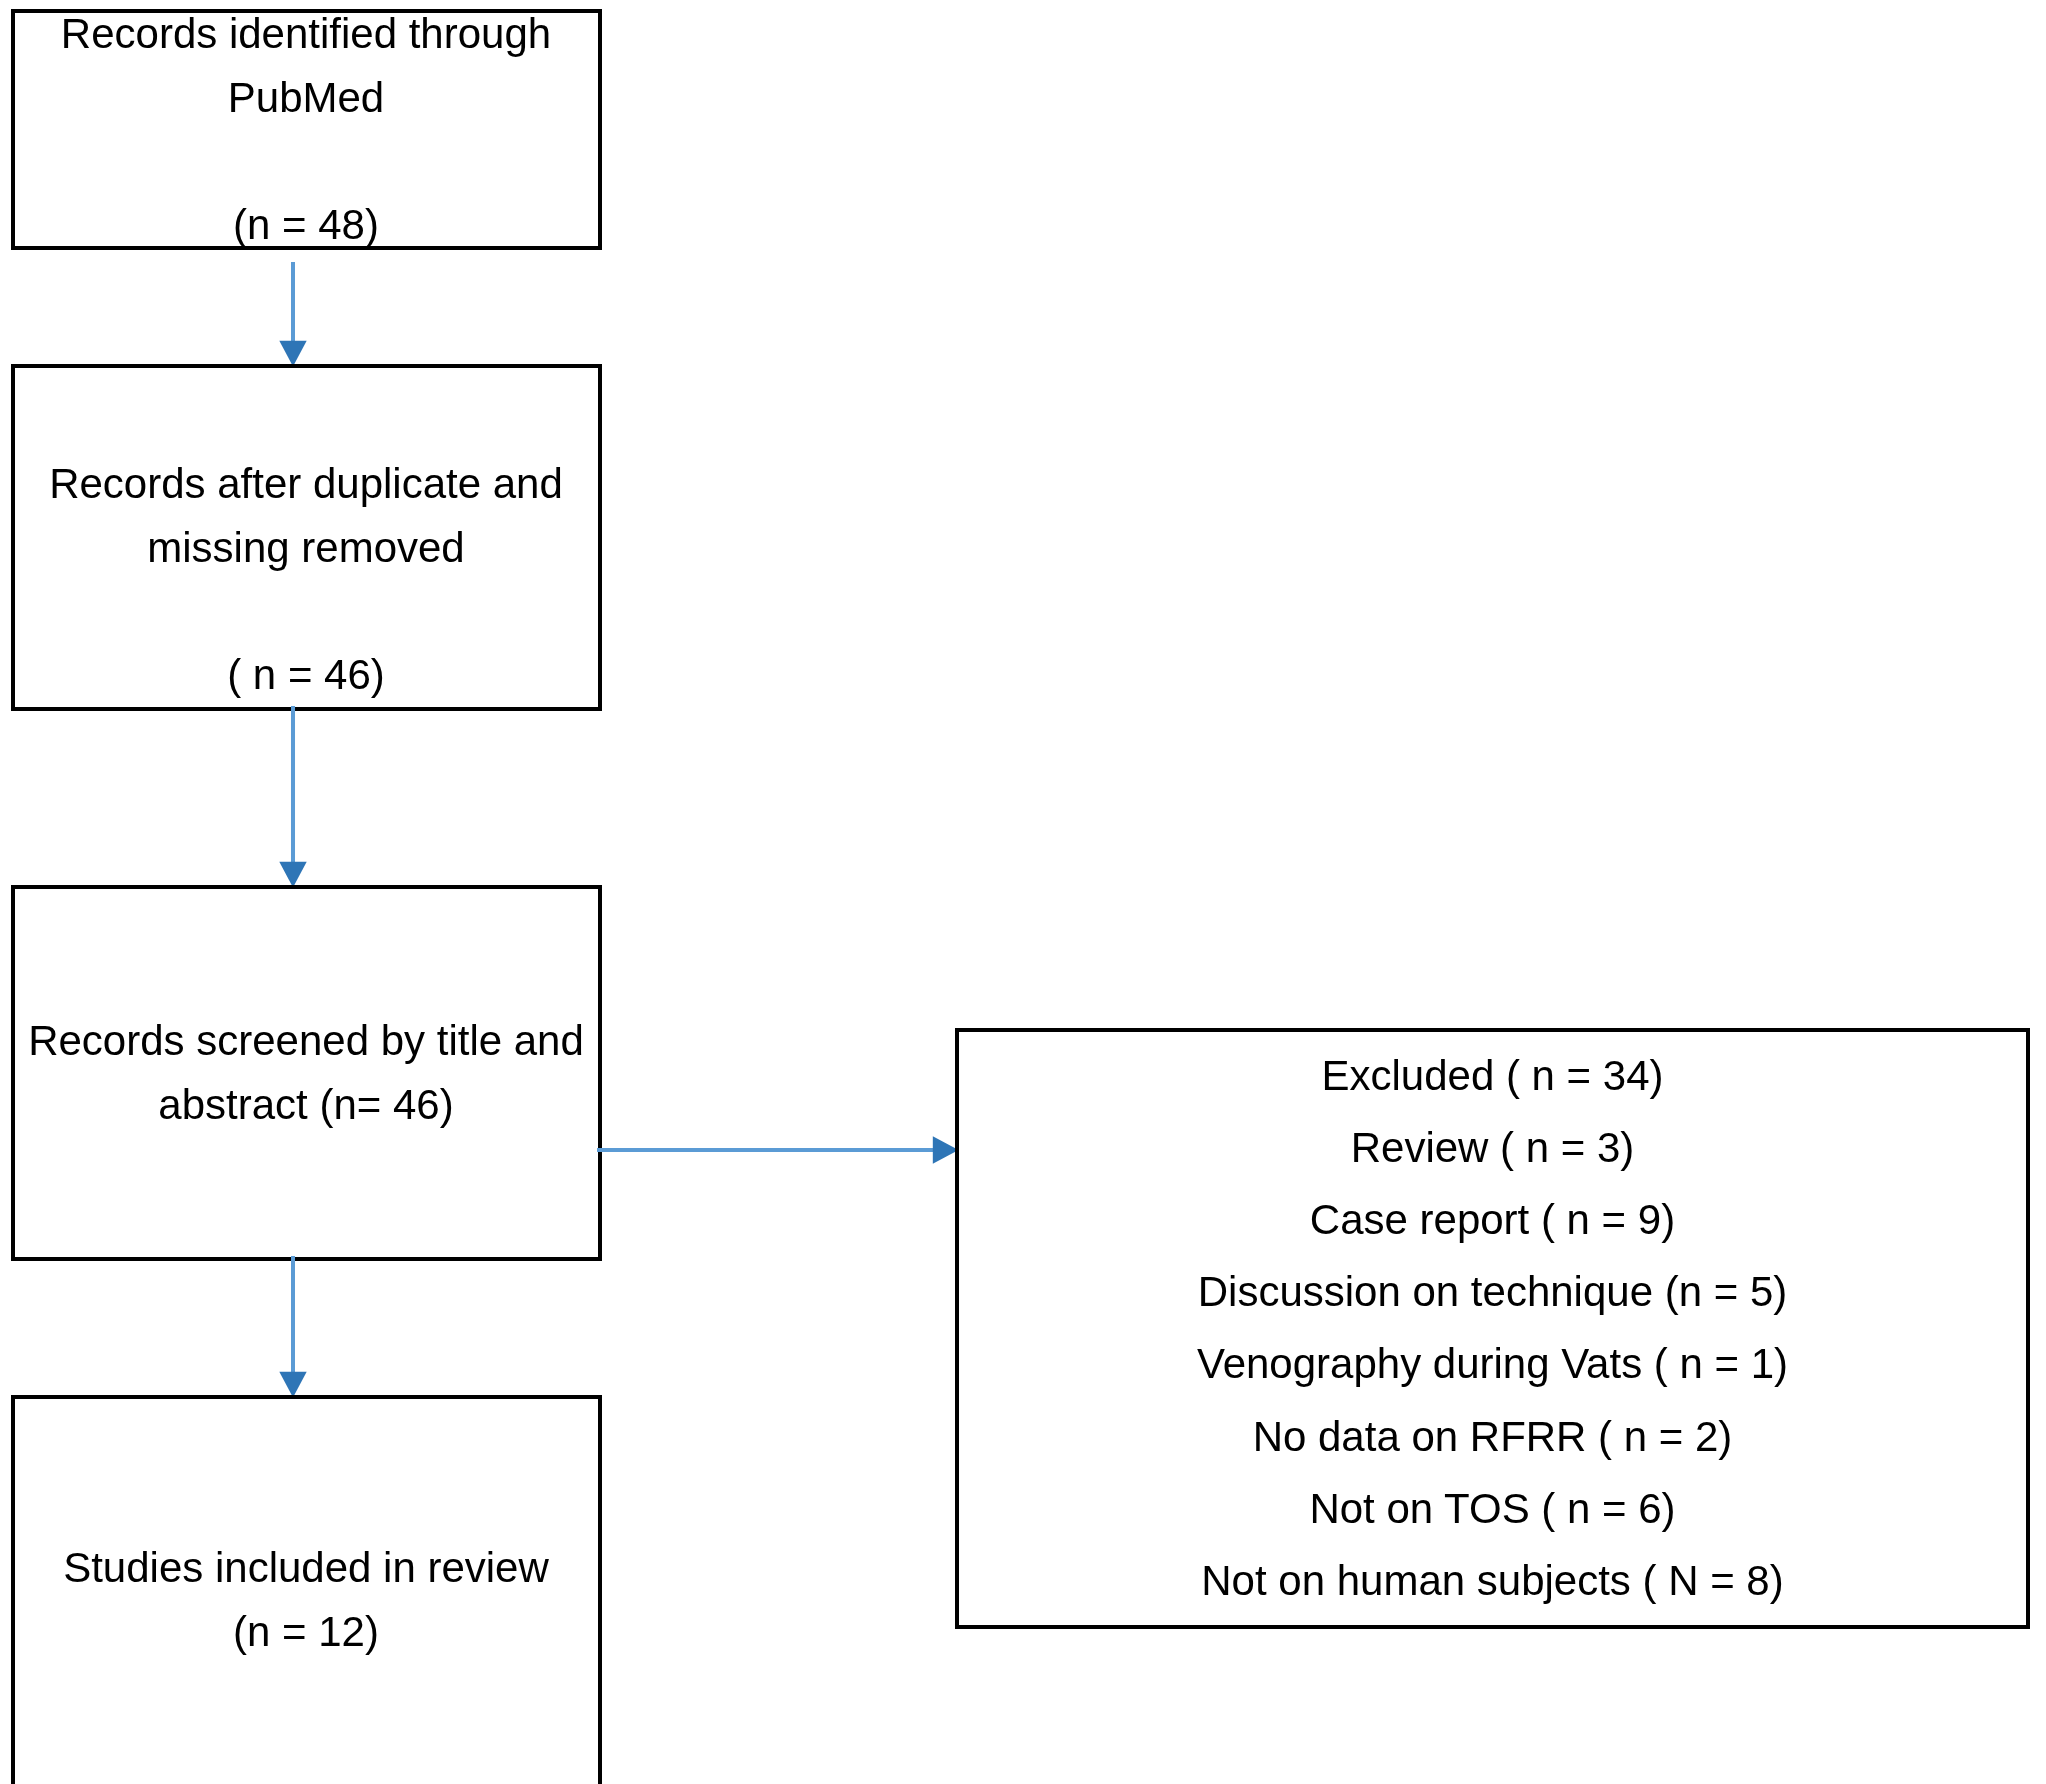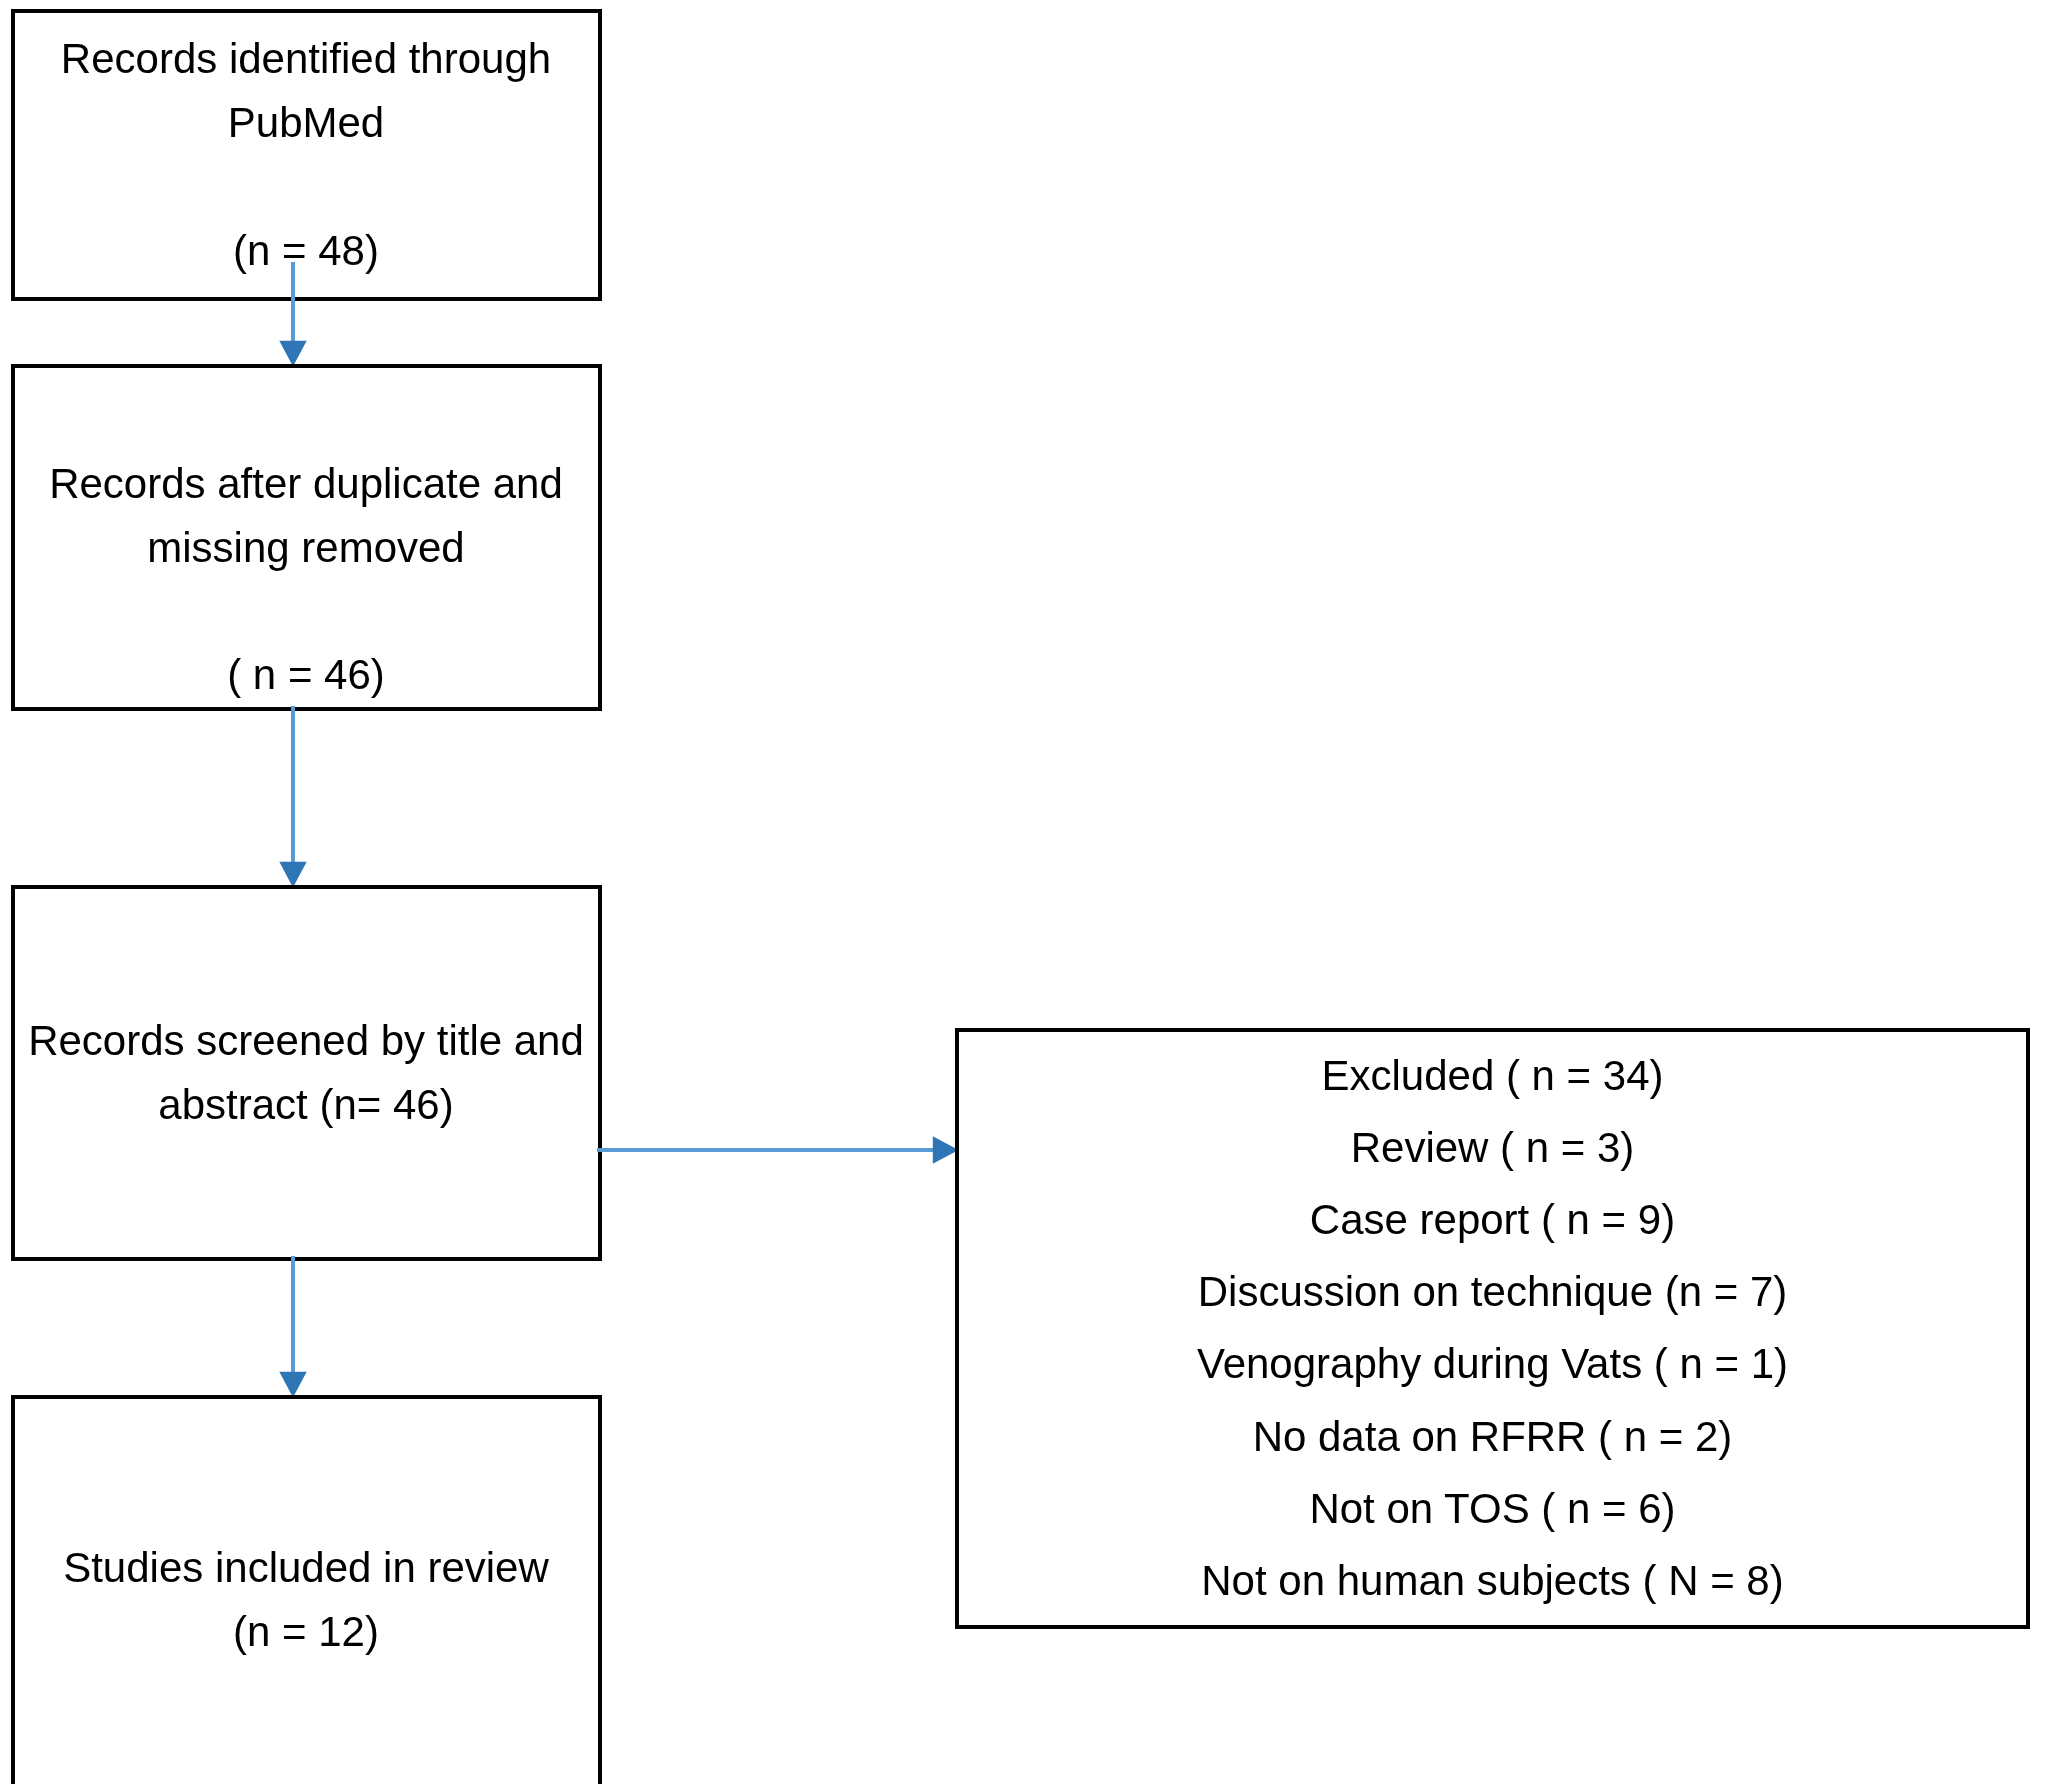--- a/index.html
+++ b/index.html
@@ -49,21 +49,21 @@
     font-size: 42px;
     line-height: 1.1;
     white-space: pre;
   }
   .arrow-svg {
     position: absolute;
     overflow: visible;
   }
 
   
-  #box-identified { left: 10.5px;  top: 9px;   width: 591px;  height: 292px; }
+  #box-identified { left: 10.5px;  top: 9px;   width: 591px;  height: 241px; }
   #box-deduped    { left: 10.5px;  top: 364px;  width: 591px;  height: 347px; align-items: flex-end; }
   #box-screened   { left: 10.5px;  top: 885px; width: 591px;  height: 376px; }
   #box-included   { left: 10.5px;  top: 1395px; width: 591px;  height: 409px; }
   #box-excluded   { left: 955px;top: 1028px; width: 1075px; height: 601px; }
 
   
   #arrow-1 { left: 268px;  top: 262px;  width: 50px; height: 107px; }
   #arrow-2 { left: 268px;  top: 706px;  width: 50px; height: 184px; }
   #arrow-3 { left: 268px;  top: 1256px; width: 50px; height: 144px; }
   #arrow-4 { left: 597px;  top: 1125px; width: 364px; height: 50px; }
@@ -112,21 +112,21 @@
   <div class="node-box" id="box-included">
     <div class="node-text">Studies included in review
 (n = 12)</div>
   </div>
 
   <div class="node-box" id="box-excluded">
     <div class="excl-list">
       <div class="excl-line">Excluded ( n = 34)</div>
       <div class="excl-line">Review ( n = 3)</div>
       <div class="excl-line">Case report ( n = 9)</div>
-      <div class="excl-line">Discussion on technique (n = 7)</div>
+      <div class="excl-line">Discussion on technique (n = 5)</div>
       <div class="excl-line">Venography during Vats ( n = 1)</div>
       <div class="excl-line">No data on RFRR ( n = 2)</div>
       <div class="excl-line">Not on TOS ( n = 6)</div>
       <div class="excl-line">Not on human subjects ( N = 8)</div>
     </div>
   </div>
 
 </div>
 
 

